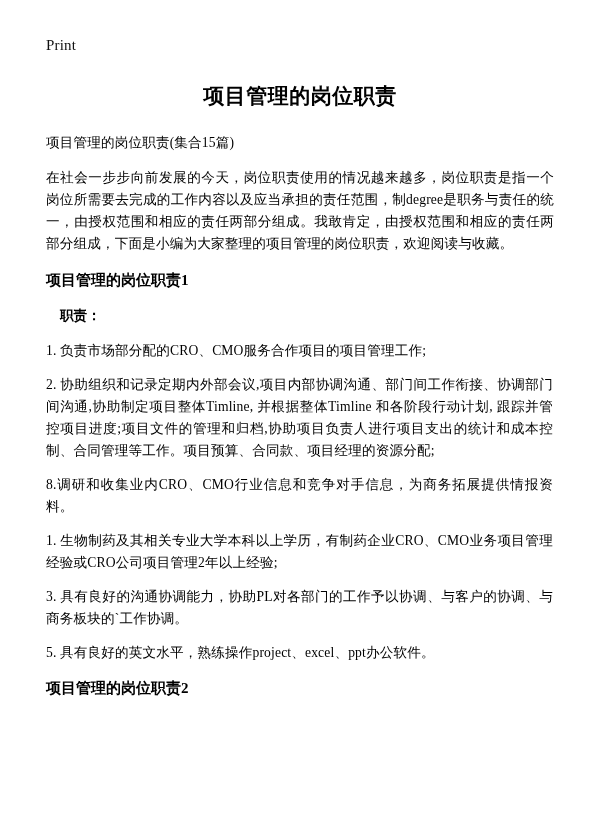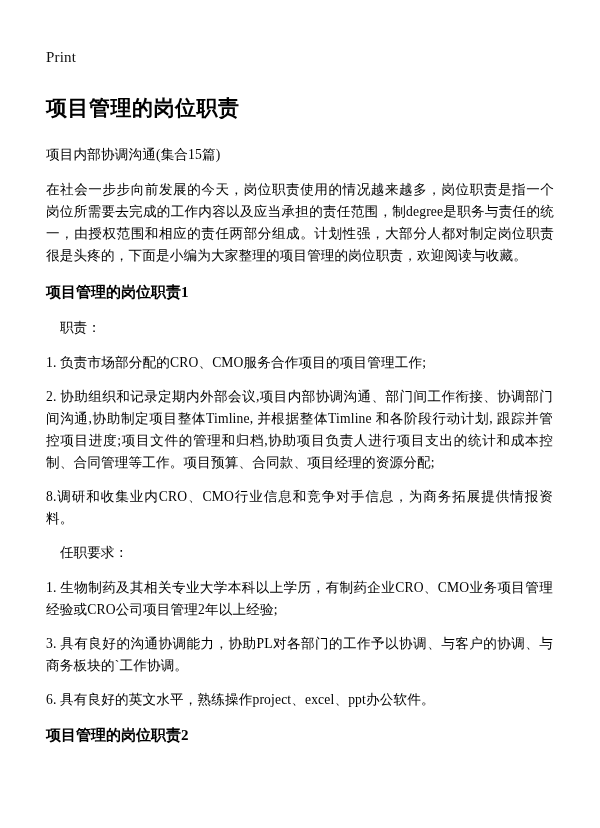--- a/index.html
+++ b/index.html
@@ -12,54 +12,55 @@
     background: #ffffff;
     font-family: "Liberation Serif", serif;
     color: #000000;
     overflow: hidden;
   }
   .page {
     position: relative;
     width: 600px;
     height: 828px;
     box-sizing: border-box;
-    padding: 48px 46px 0 46px;
+    padding: 36px 46px 0 46px;
   }
   .print-link {
     font-family: "Liberation Serif", serif;
     font-size: 15px;
     color: #111111;
     text-decoration: none;
     display: inline-block;
     margin: 0 0 14px 0;
     letter-spacing: 0.2px;
   }
   .doc-title {
     font-family: "Liberation Sans", sans-serif;
     font-size: 21px;
     font-weight: bold;
+    text-align: center;
     margin: 14px 0 22px 0;
     letter-spacing: 0.5px;
   }
   .para {
     font-size: 13.6px;
     line-height: 1.62;
     margin: 0 0 13px 0;
     text-align: justify;
     letter-spacing: 0.15px;
   }
   .heading {
     font-size: 15px;
     font-weight: bold;
     margin: 0 0 13px 0;
     line-height: 1.6;
   }
   .subheading {
     font-size: 13.6px;
-    font-weight: normal;
+    font-weight: bold;
     margin: 0 0 13px 0;
     line-height: 1.6;
     padding-left: 14px;
   }
   .item {
     font-size: 13.6px;
     line-height: 1.62;
     margin: 0 1px 12px 0;
     text-align: justify;
     letter-spacing: 0.15px;
@@ -67,35 +68,34 @@
 </style>
 </head>
 <body>
 
 <div class="page">
 
   <a href="#" class="print-link">Print</a>
 
   <h1 class="doc-title">项目管理的岗位职责</h1>
 
-  <p class="para">项目内部协调沟通(集合15篇)</p>
+  <p class="para">项目管理的岗位职责(集合15篇)</p>
 
-  <p class="para">在社会一步步向前发展的今天，岗位职责使用的情况越来越多，岗位职责是指一个岗位所需要去完成的工作内容以及应当承担的责任范围，制degree是职务与责任的统一，由授权范围和相应的责任两部分组成。计划性强，大部分人都对制定岗位职责很是头疼的，下面是小编为大家整理的项目管理的岗位职责，欢迎阅读与收藏。</p>
+  <p class="para">在社会一步步向前发展的今天，岗位职责使用的情况越来越多，岗位职责是指一个岗位所需要去完成的工作内容以及应当承担的责任范围，制degree是职务与责任的统一，由授权范围和相应的责任两部分组成。我敢肯定，由授权范围和相应的责任两部分组成，下面是小编为大家整理的项目管理的岗位职责，欢迎阅读与收藏。</p>
 
   <h2 class="heading">项目管理的岗位职责1</h2>
 
   <h3 class="subheading">职责：</h3>
 
   <p class="item">1. 负责市场部分配的CRO、CMO服务合作项目的项目管理工作;</p>
   <p class="item">2. 协助组织和记录定期内外部会议,项目内部协调沟通、部门间工作衔接、协调部门间沟通,协助制定项目整体Timline, 并根据整体Timline 和各阶段行动计划, 跟踪并管控项目进度;项目文件的管理和归档,协助项目负责人进行项目支出的统计和成本控制、合同管理等工作。项目预算、合同款、项目经理的资源分配;</p>
   <p class="item">8.调研和收集业内CRO、CMO行业信息和竞争对手信息，为商务拓展提供情报资料。</p>
 
-  <h3 class="subheading">任职要求：</h3>
 
   <p class="item">1. 生物制药及其相关专业大学本科以上学历，有制药企业CRO、CMO业务项目管理经验或CRO公司项目管理2年以上经验;</p>
   <p class="item">3. 具有良好的沟通协调能力，协助PL对各部门的工作予以协调、与客户的协调、与商务板块的`工作协调。</p>
-  <p class="item">6. 具有良好的英文水平，熟练操作project、excel、ppt办公软件。</p>
+  <p class="item">5. 具有良好的英文水平，熟练操作project、excel、ppt办公软件。</p>
 
   <h2 class="heading">项目管理的岗位职责2</h2>
 
   
 
 </div>
 
 </body></html>

